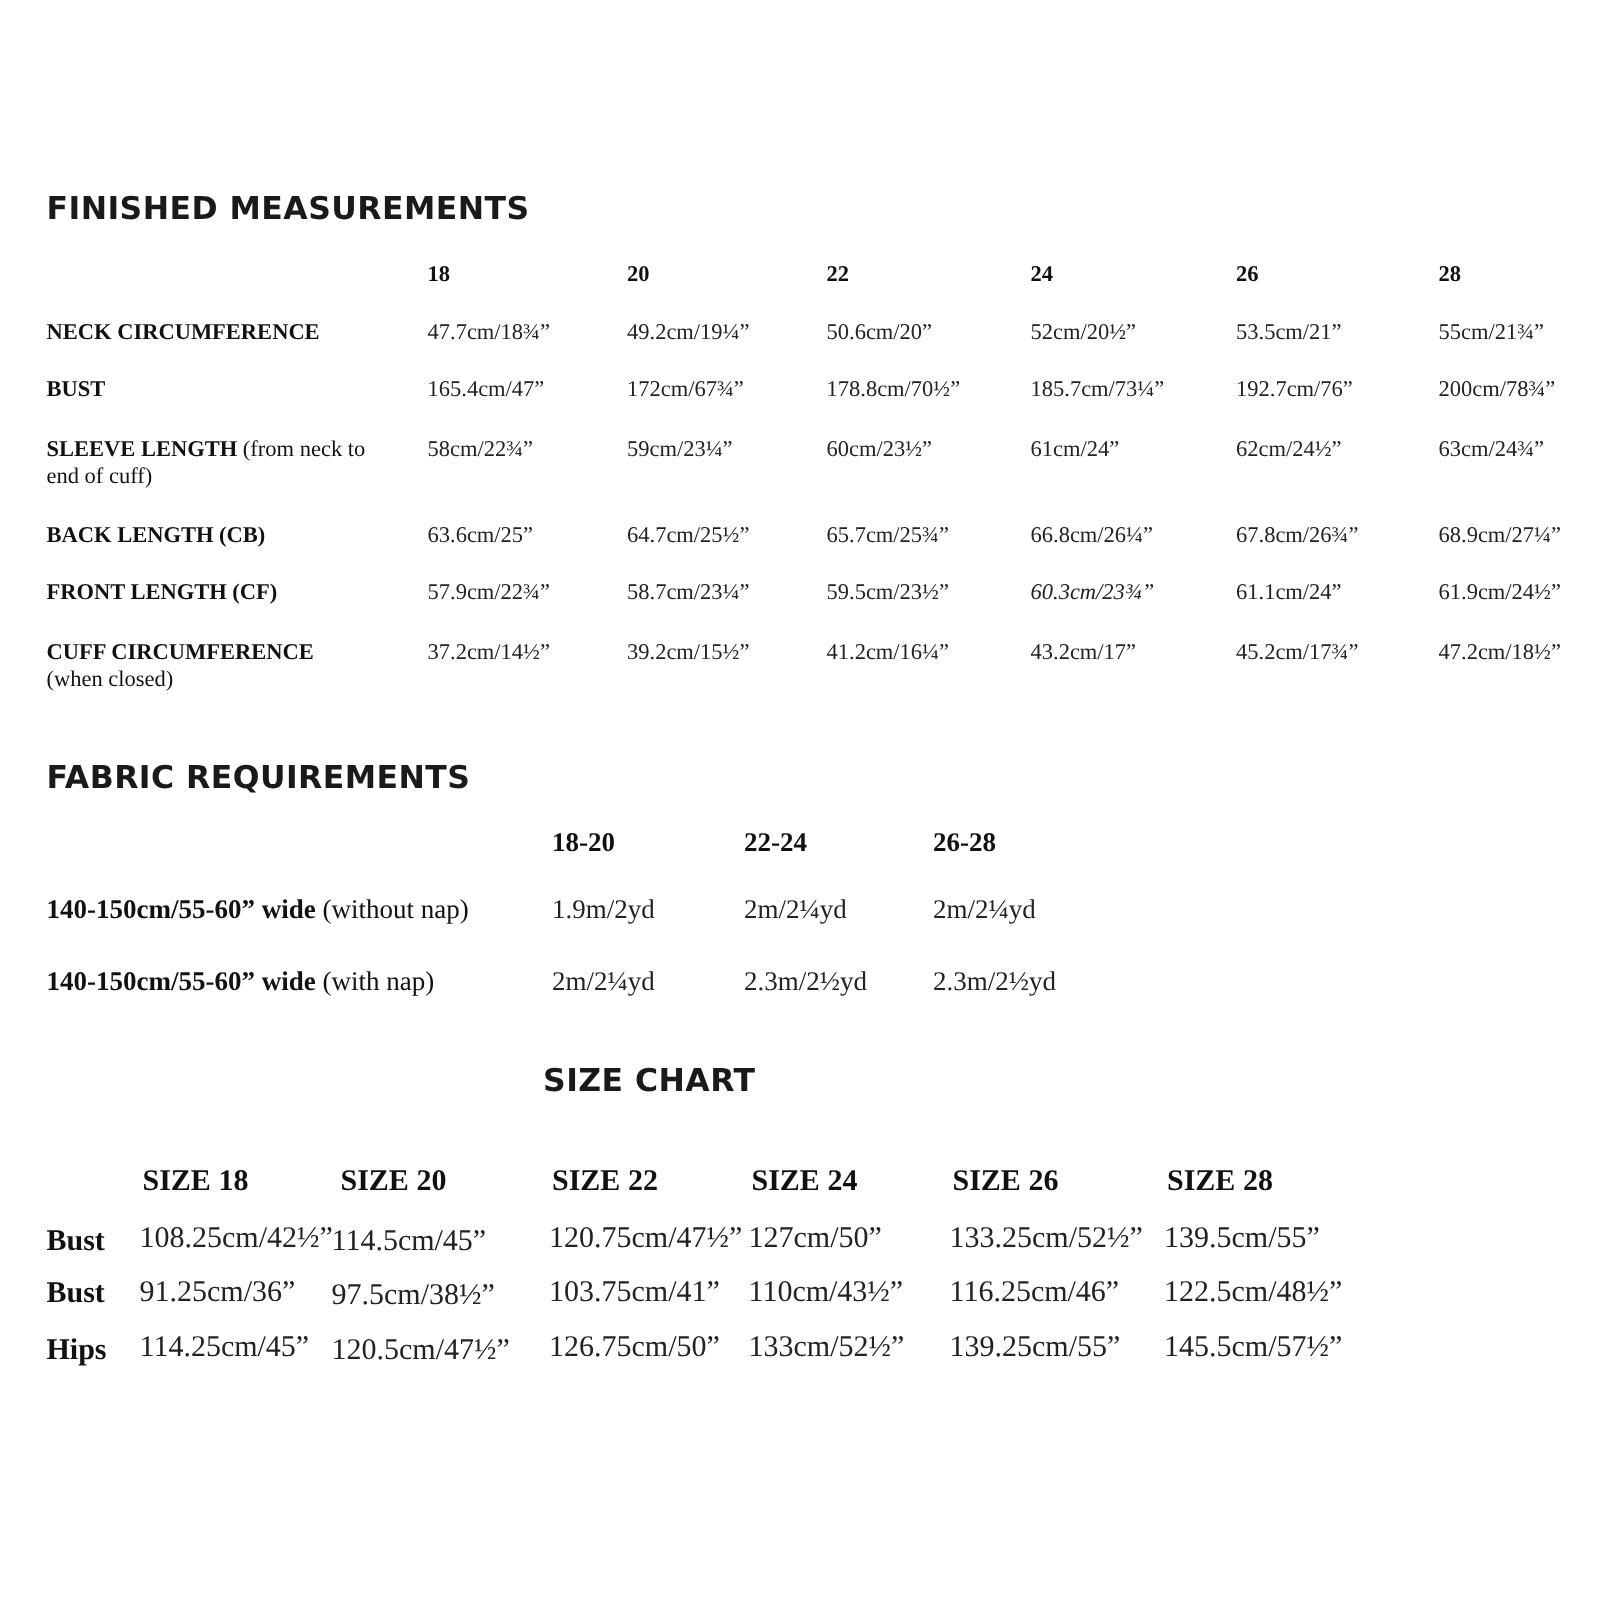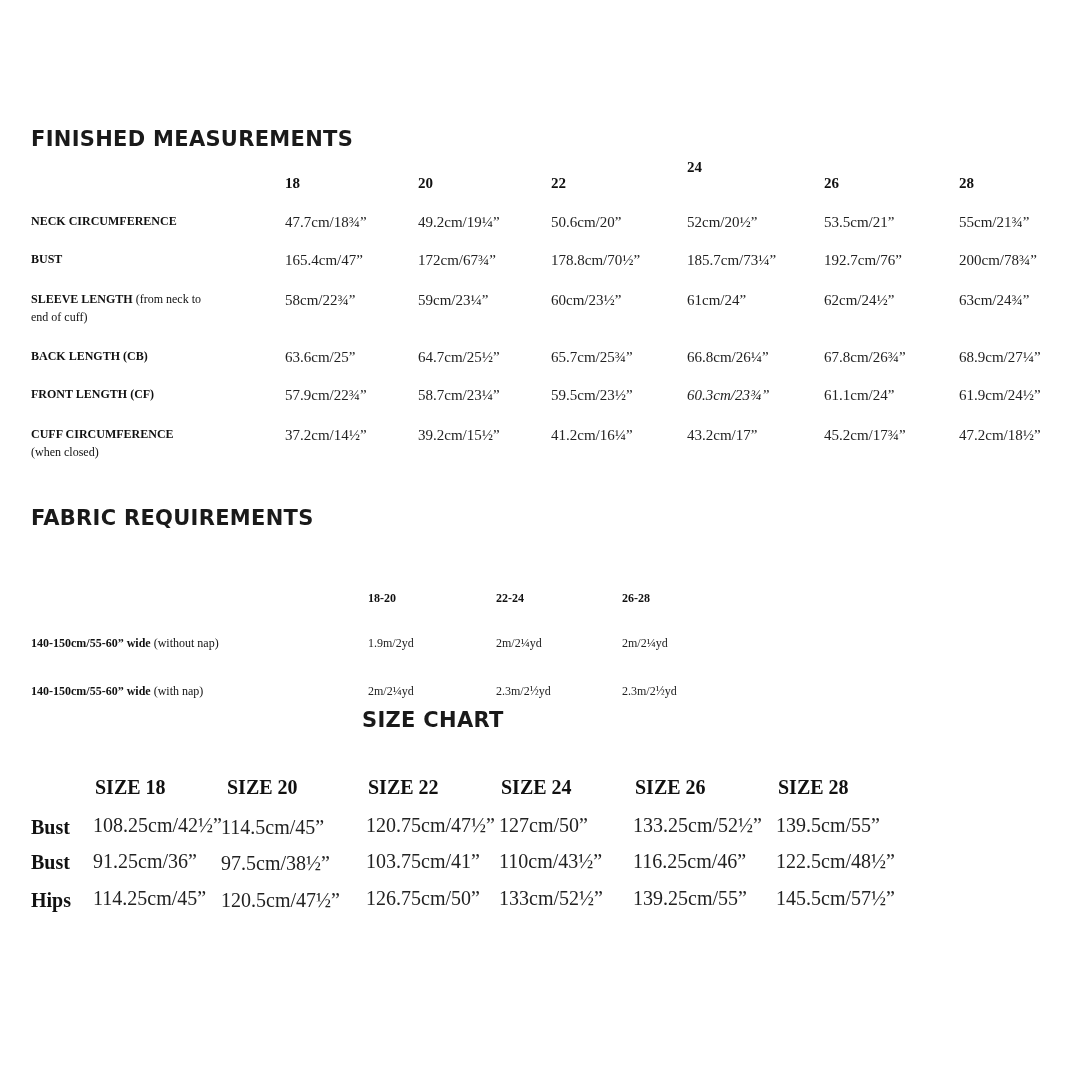--- a/index.html
+++ b/index.html
@@ -1,37 +1,37 @@
 <!DOCTYPE html>
 <html><head>
   <meta charset="utf-8">
   <style>
     html, body { margin: 0; padding: 0; background: #ffffff; }
     body { width: 1080px; height: 1080px; position: relative; overflow: hidden; color: #1a1a1a; }
     .heading { position: absolute; font-family: "DejaVu Sans", "Liberation Sans", sans-serif; font-weight: bold; font-size: 21px; letter-spacing: 0.3px; color: #1a1a1a; }
     .abs { position: absolute; white-space: nowrap; }
     .cell { font-family: "Liberation Serif", "DejaVu Serif", serif; font-size: 15px; color: #222; }
     .hdr { font-family: "Liberation Serif", "DejaVu Serif", serif; font-size: 15px; font-weight: bold; color: #111; }
-    .rowlabel { font-family: "Liberation Serif", "DejaVu Serif", serif; font-size: 12px; color: #111; }
+    .rowlabel { font-family: "Liberation Serif", "DejaVu Serif", serif; font-size: 15px; color: #111; }
     .rowlabel b { font-weight: bold; }
     .rowlabel .sub { font-weight: normal; }
-    .fab { font-size: 12px; margin-top: 40px; }
+    .fab { font-size: 18px; }
     .sz { font-size: 20px; }
   </style>
 </head>
 <body>
 
 <div class="heading" style="left:31px; top:127px;">FINISHED MEASUREMENTS</div>
 
 <div>
 
   <div class="abs hdr" style="left:285px; top:175px;">18</div>
   <div class="abs hdr" style="left:418px; top:175px;">20</div>
   <div class="abs hdr" style="left:551px; top:175px;">22</div>
-  <div class="abs hdr" style="left:687px; top:159px;">24</div>
+  <div class="abs hdr" style="left:687px; top:175px;">24</div>
   <div class="abs hdr" style="left:824px; top:175px;">26</div>
   <div class="abs hdr" style="left:959px; top:175px;">28</div>
 
   <div class="abs rowlabel" style="left:31px; top:214px;"><b>NECK CIRCUMFERENCE</b></div>
   <div class="abs cell" style="left:285px; top:214px;">47.7cm/18¾”</div>
   <div class="abs cell" style="left:418px; top:214px;">49.2cm/19¼”</div>
   <div class="abs cell" style="left:551px; top:214px;">50.6cm/20”</div>
   <div class="abs cell" style="left:687px; top:214px;">52cm/20½”</div>
   <div class="abs cell" style="left:824px; top:214px;">53.5cm/21”</div>
   <div class="abs cell" style="left:959px; top:214px;">55cm/21¾”</div>

